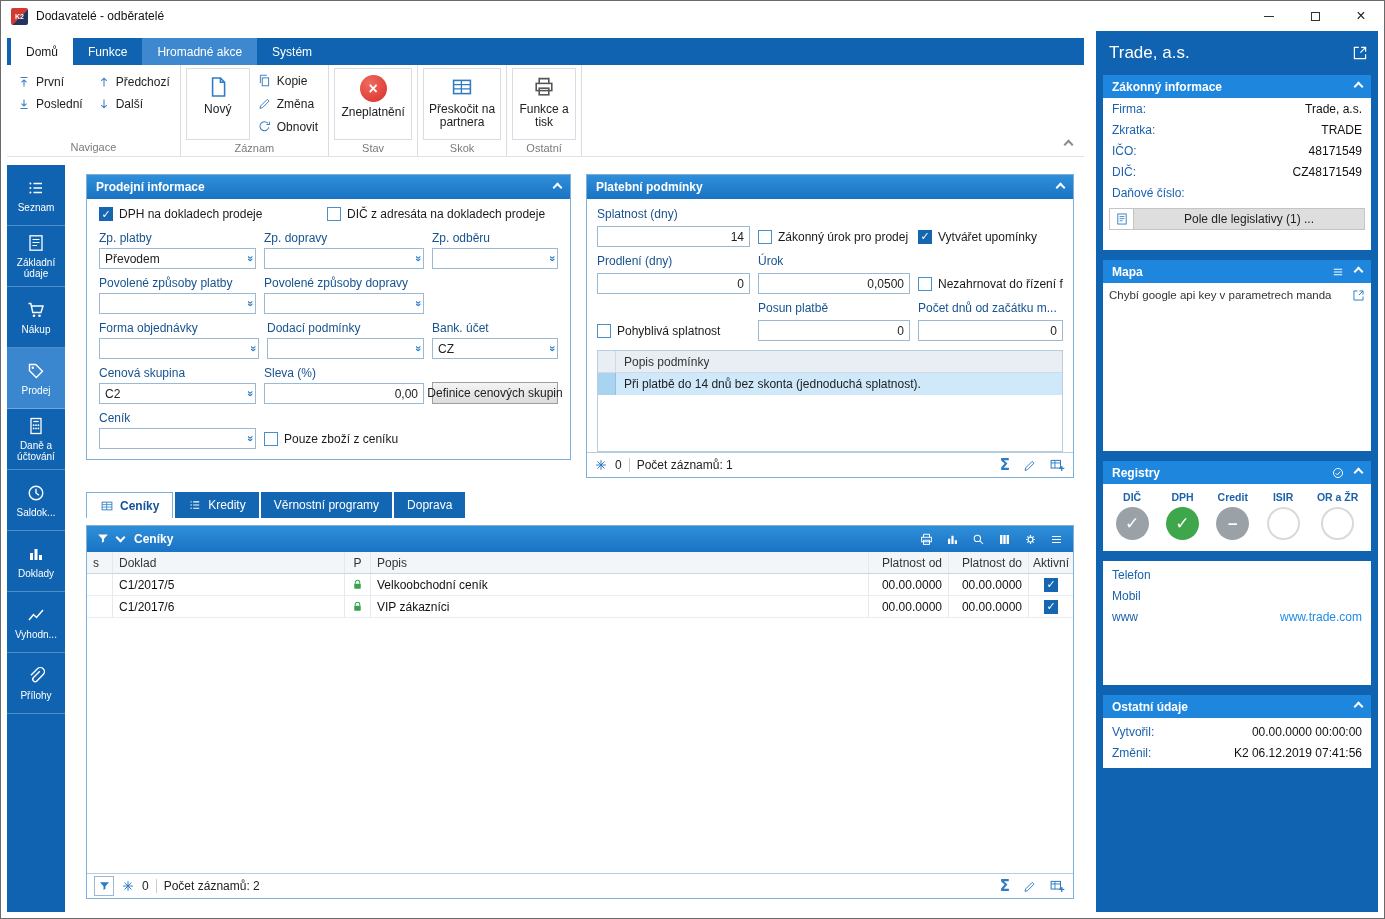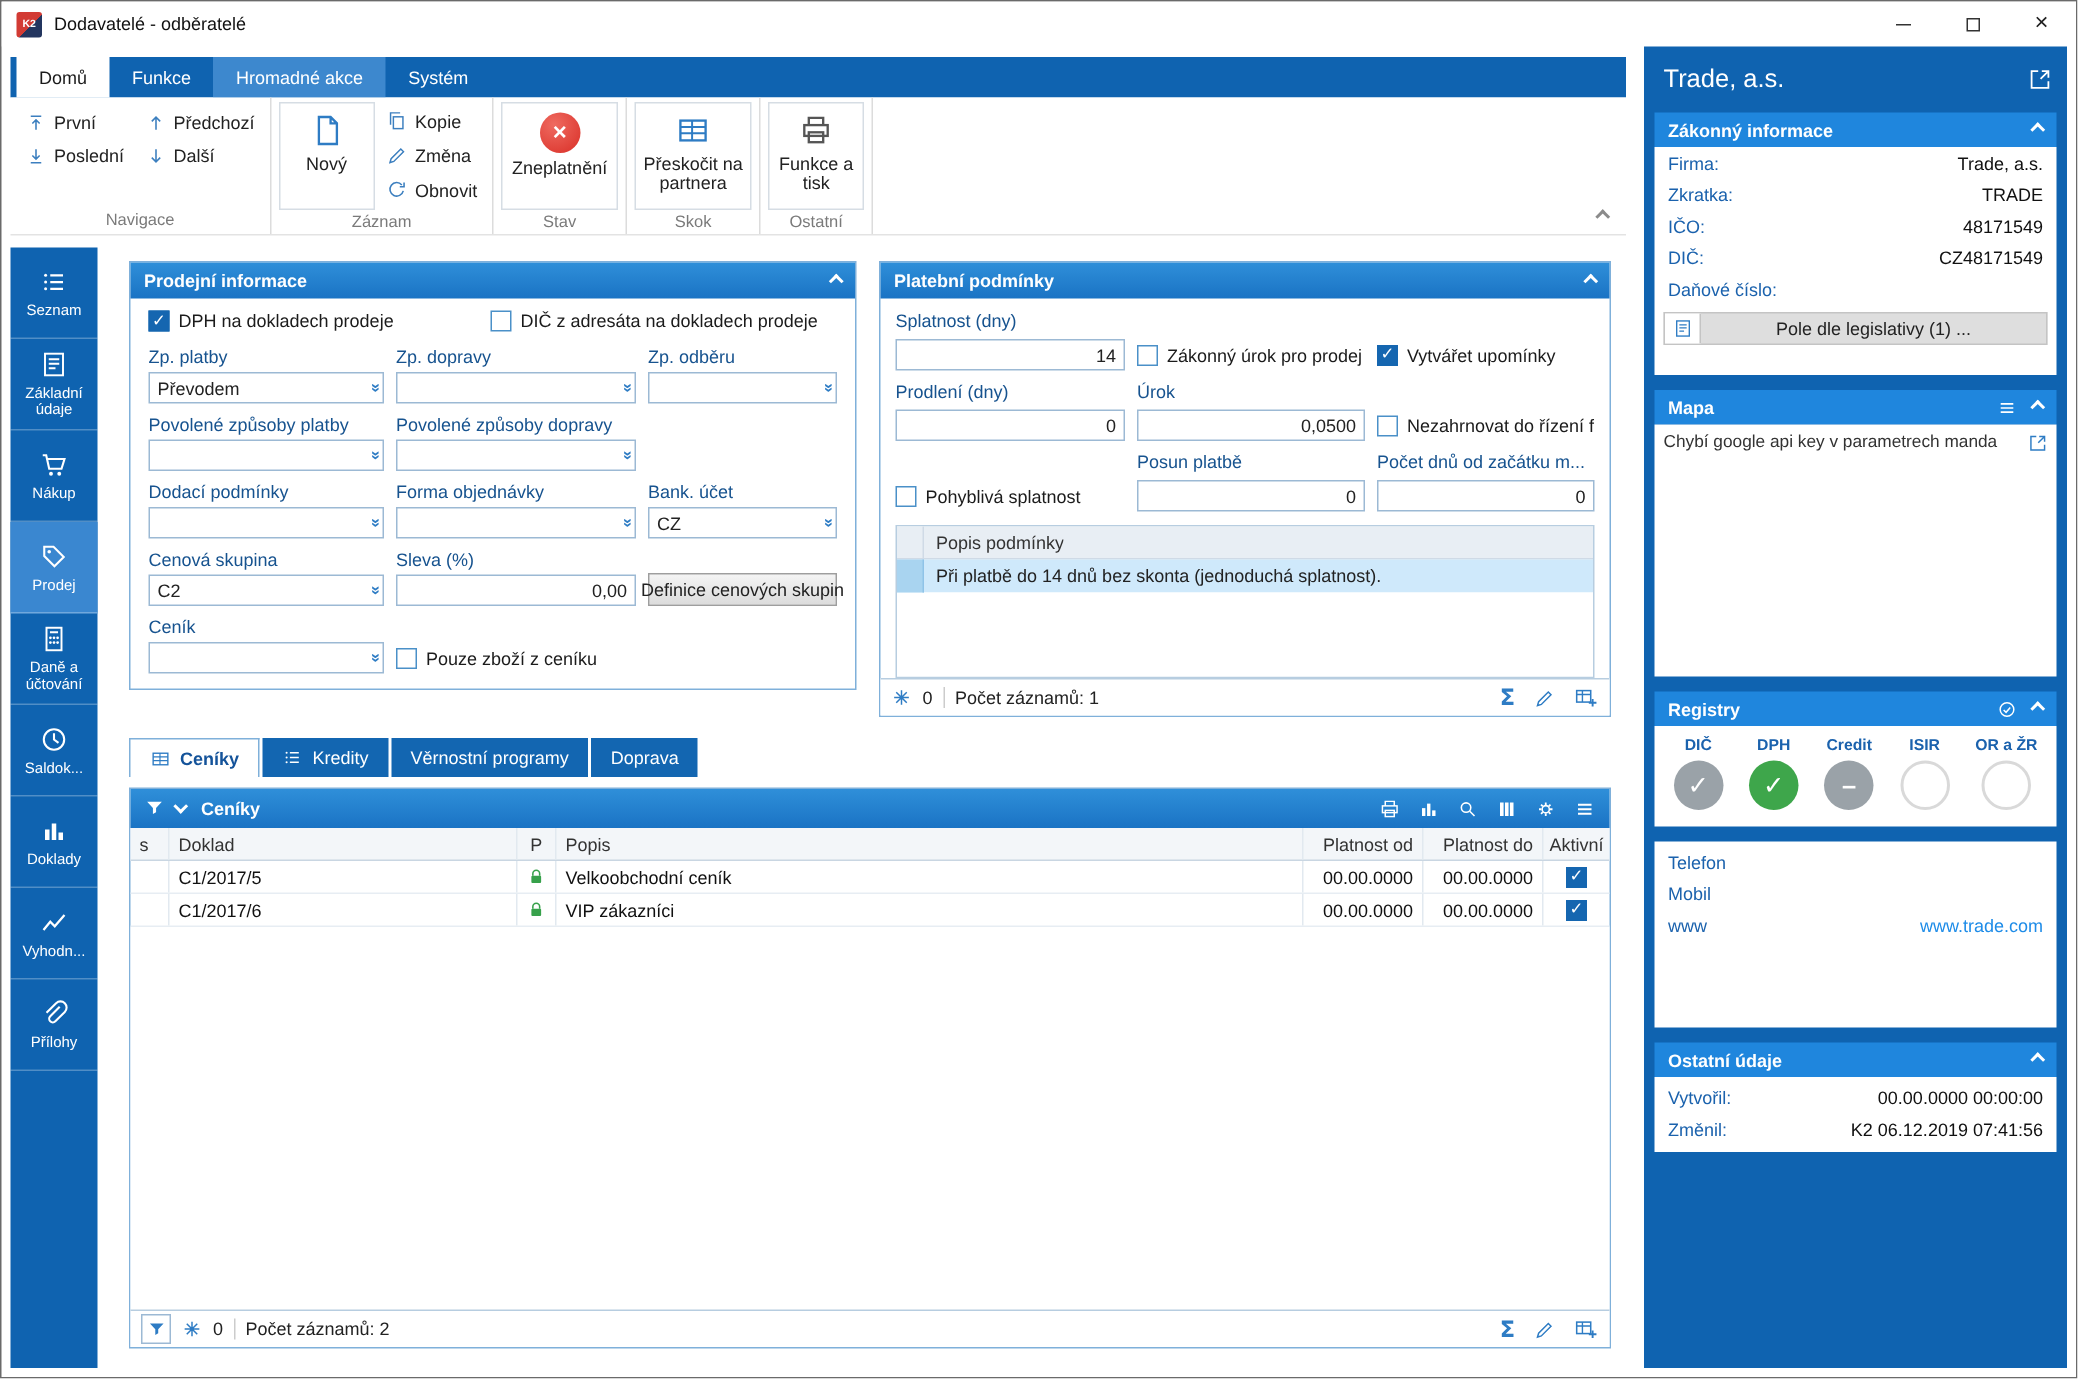--- a/index.html
+++ b/index.html
@@ -518,29 +518,29 @@
                     <span class="fld-label">Povolené způsoby dopravy</span>
                     <div class="field combo">
                       <span></span>
                       <span class="dd">»</span>
                     </div>
                   </div>
                   <div class="fc w3"></div>
                 </div>
 
                 <div class="f3">
-                  <div class="fc w1">
-                    <span class="fld-label">Dodací podmínky</span>
+                  <div class="fc w2">
+                    <span class="fld-label">Forma objednávky</span>
                     <div class="field combo">
                       <span></span>
                       <span class="dd">»</span>
                     </div>
                   </div>
-                  <div class="fc w2">
-                    <span class="fld-label">Forma objednávky</span>
+                  <div class="fc w1">
+                    <span class="fld-label">Dodací podmínky</span>
                     <div class="field combo">
                       <span></span>
                       <span class="dd">»</span>
                     </div>
                   </div>
                   <div class="fc w3">
                     <span class="fld-label">Bank. účet</span>
                     <div class="field combo">
                       <span>CZ</span>
                       <span class="dd">»</span>

